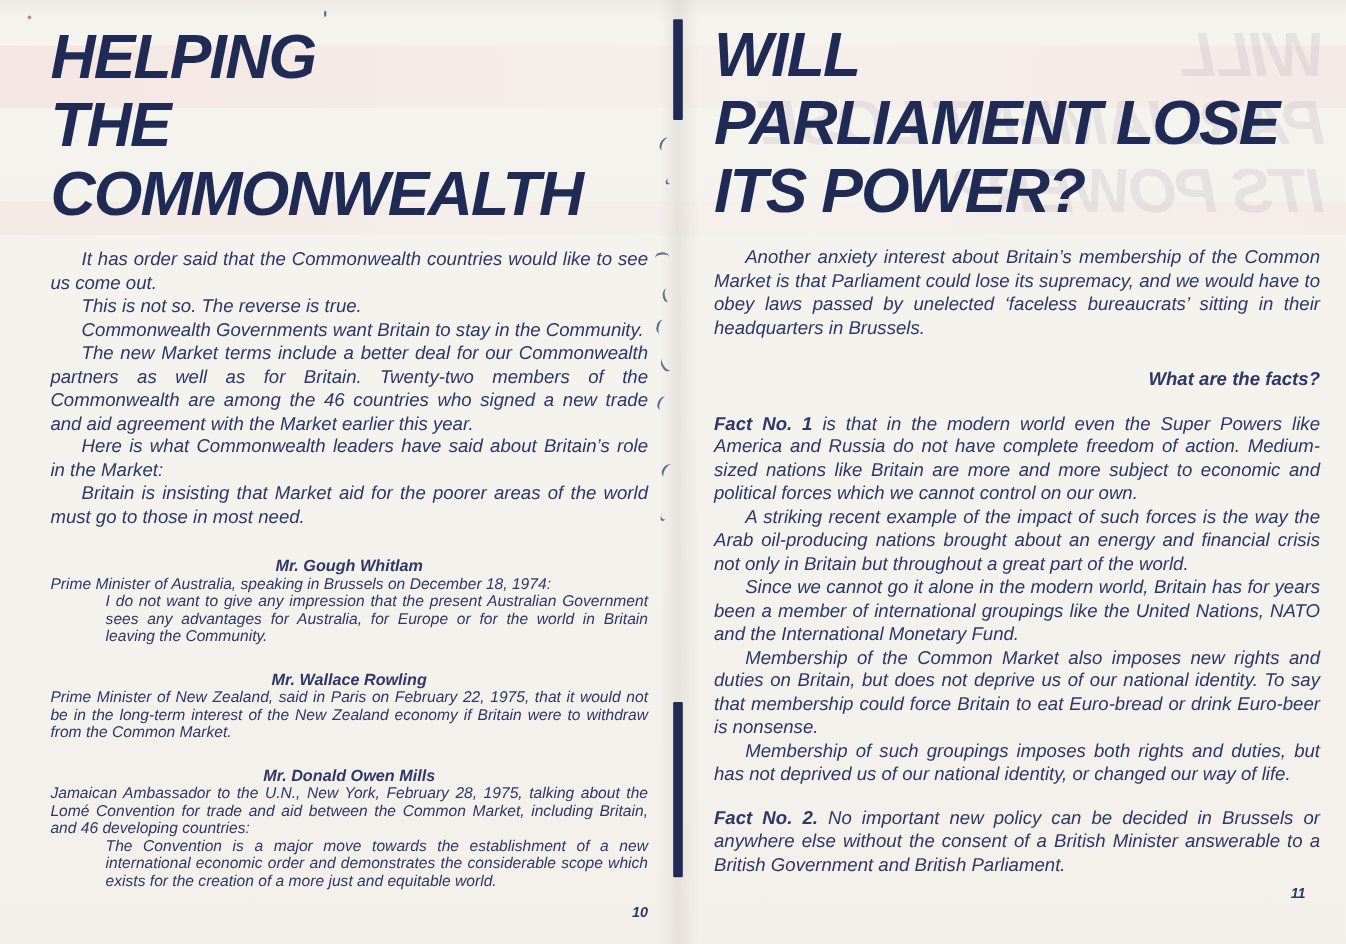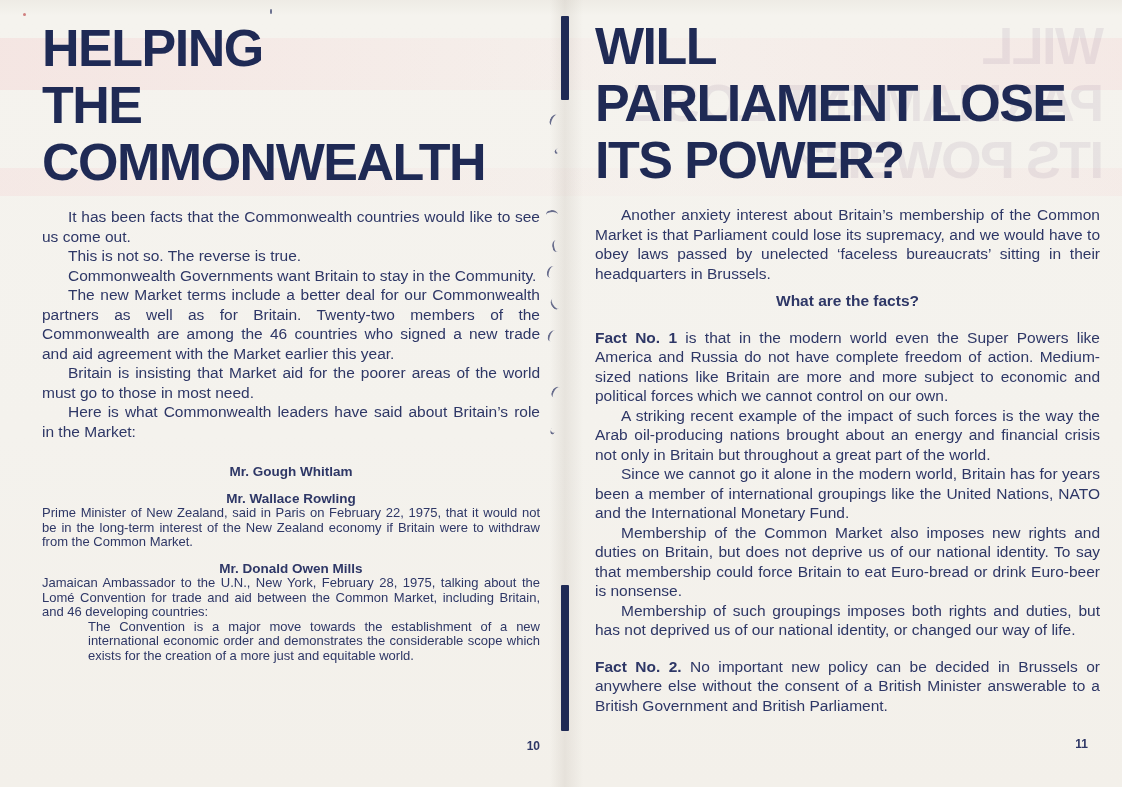--- a/index.html
+++ b/index.html
@@ -9,45 +9,45 @@
     font-family:"Liberation Sans","DejaVu Sans",sans-serif;
     color:#2e3766;
   }
   .tint-band{position:absolute;left:0;width:100%;z-index:0;pointer-events:none;}
   .band1{top:38px;height:52px;background:linear-gradient(90deg,rgba(244,208,208,.38),rgba(246,222,222,.16) 55%,rgba(244,210,210,.30));}
   .band2{top:168px;height:28px;background:linear-gradient(90deg,rgba(244,210,210,.30),rgba(246,224,224,.12) 60%,rgba(244,212,212,.22));}
   .speck{position:absolute;border-radius:50%;z-index:3;}
   .speck-red{left:23px;top:13px;width:3px;height:3px;background:#c4585a;opacity:.75;}
   .speck-navy{left:270px;top:9px;width:2px;height:5px;background:#2e3766;opacity:.7;border-radius:40%;}
 
-  .spread{display:flex;position:relative;z-index:1;height:787px;}
+  .spread{display:flex;position:relative;z-index:1;height:787px;font-style:italic;}
   .page{position:relative;box-sizing:border-box;height:787px;}
   .page.left{width:556px;padding:20px 16px 0 42px;}
   .page.right{width:545px;padding:18px 22px 0 18px;}
   .gutter{width:21px;position:relative;}
 
   .headline{margin:0 0 16px 0;font-weight:700;font-size:52px;line-height:57px;
     letter-spacing:-1.5px;color:#1f2a55;}
   .headline div{white-space:nowrap;}
 
   .body-copy p{margin:0;font-size:15.5px;line-height:19.5px;text-align:justify;
     text-indent:26px;color:#2e3766;}
-  .body-copy p.subhead{font-weight:700;text-indent:0;margin-top:8px;text-align:center;}
+  .body-copy p.subhead{font-weight:700;text-indent:0;margin-top:24px;text-align:right;}
   .body-copy p.fact{text-indent:0;margin-top:17px;}
   .body-copy p.fact b{font-weight:700;}
 
   .speakers{margin-top:24px;}
-  .speaker{margin-top:12px;}
+  .speaker{margin-top:22px;}
   .speaker:first-child{margin-top:0;}
   .speaker-name{font-weight:700;font-size:13.5px;line-height:14.5px;text-align:center;}
   .speaker-desc{font-size:13px;line-height:14.5px;text-align:justify;}
   .speaker-quote{font-size:13px;line-height:14.5px;text-align:justify;margin-left:46px;}
 
   .pagenum{position:absolute;font-size:12px;font-weight:700;color:#2e3766;}
-  .page.left .pagenum{right:16px;bottom:34px;}
+  .page.left .pagenum{right:16px;bottom:20px;}
   .page.right .pagenum{right:34px;bottom:36px;z-index:2;}
 
   
   .gutter-shadow{position:absolute;top:0;bottom:0;left:-6px;right:-6px;
     background:linear-gradient(90deg,rgba(140,128,115,0) 0%,rgba(150,138,125,.14) 45%,rgba(140,128,115,0) 100%);}
   .gbar{position:absolute;left:5px;width:8px;background:#1f2a55;border-radius:1px;}
   .gbar.top{top:16px;height:84px;}
   .gbar.bottom{top:585px;height:146px;}
   .stitch{position:absolute;width:6px;height:12px;border-left:2px solid #3a416d;
     border-radius:70% 30% 50% 50%/60% 40% 60% 40%;opacity:.75;}
@@ -78,30 +78,32 @@
 
 <div class="spread">
 
   <section class="page left">
     <h1 class="headline">
       <div>HELPING</div>
       <div>THE</div>
       <div>COMMONWEALTH</div>
     </h1>
     <div class="body-copy">
-      <p>It has been facts that the Commonwealth countries would like to see us come out.</p>
+      <p>It has order said that the Commonwealth countries would like to see us come out.</p>
       <p>This is not so. The reverse is true.</p>
       <p>Commonwealth Governments want Britain to stay in the Community.</p>
       <p>The new Market terms include a better deal for our Commonwealth partners as well as for Britain. Twenty-two members of the Commonwealth are among the 46 countries who signed a new trade and aid agreement with the Market earlier this year.</p>
+      <p>Here is what Commonwealth leaders have said about Britain’s role in the Market:</p>
       <p>Britain is insisting that Market aid for the poorer areas of the world must go to those in most need.</p>
-      <p>Here is what Commonwealth leaders have said about Britain’s role in the Market:</p>
     </div>
     <div class="speakers">
       <div class="speaker">
         <div class="speaker-name">Mr. Gough Whitlam</div>
+        <div class="speaker-desc">Prime Minister of Australia, speaking in Brussels on December 18, 1974:</div>
+        <div class="speaker-quote">I do not want to give any impression that the present Australian Government sees any advantages for Australia, for Europe or for the world in Britain leaving the Community.</div>
       </div>
       <div class="speaker">
         <div class="speaker-name">Mr. Wallace Rowling</div>
         <div class="speaker-desc">Prime Minister of New Zealand, said in Paris on February 22, 1975, that it would not be in the long-term interest of the New Zealand economy if Britain were to withdraw from the Common Market.</div>
       </div>
       <div class="speaker">
         <div class="speaker-name">Mr. Donald Owen Mills</div>
         <div class="speaker-desc">Jamaican Ambassador to the U.N., New York, February 28, 1975, talking about the Lomé Convention for trade and aid between the Common Market, including Britain, and 46 developing countries:</div>
         <div class="speaker-quote">The Convention is a major move towards the establishment of a new international economic order and demonstrates the considerable scope which exists for the creation of a more just and equitable world.</div>
       </div>

